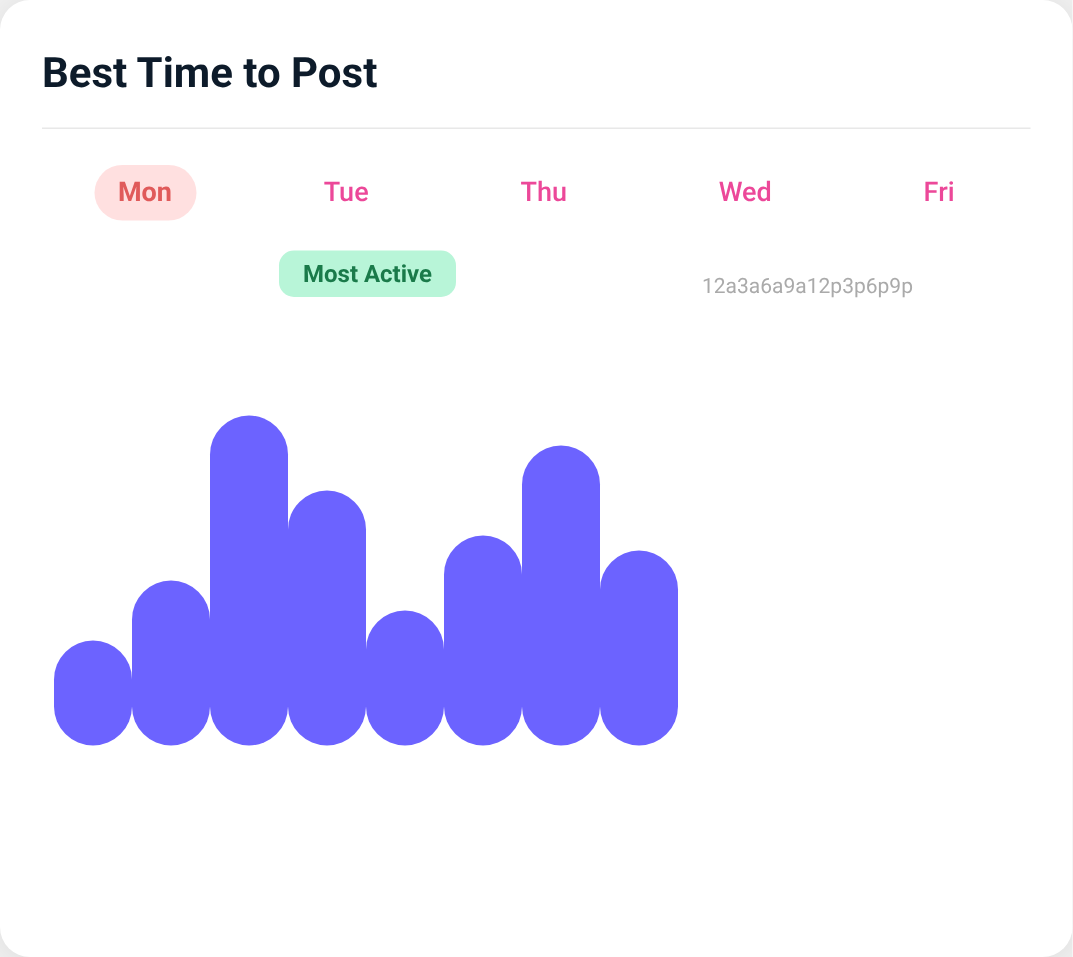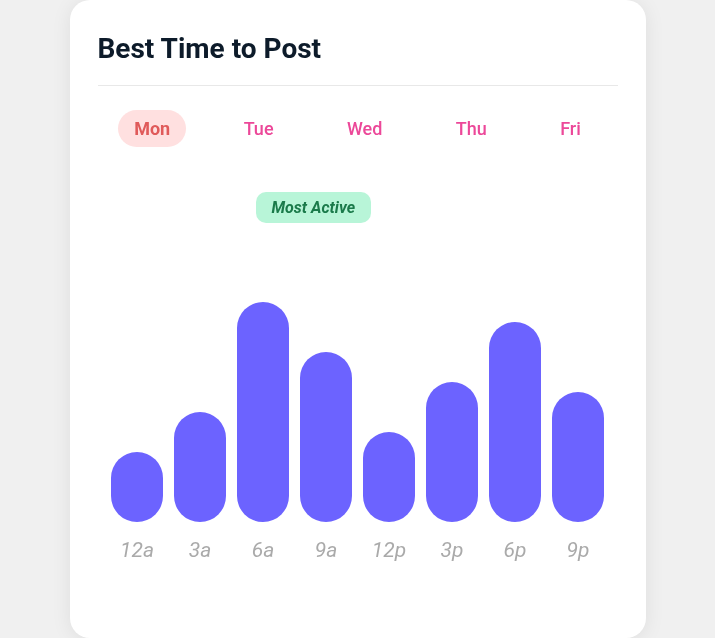--- a/index.html
+++ b/index.html
@@ -14,21 +14,21 @@
       justify-content: center;
       align-items: center;
       min-height: 100vh;
       font-family: -apple-system, BlinkMacSystemFont, 'Segoe UI', Roboto, sans-serif;
     }
 
     .card {
       background: #ffffff;
       border-radius: 20px;
       padding: 32px 28px 28px 28px;
-      width: 576px;
+      width: 715px;
       min-height: 638px;
       box-shadow: 0 2px 20px rgba(0,0,0,0.08);
       display: flex;
       flex-direction: column;
     }
 
     .title {
       font-size: 28px;
       font-weight: 700;
       color: #0d1b2a;
@@ -38,21 +38,21 @@
     .divider {
       height: 1px;
       background: #e8e8e8;
       margin-bottom: 24px;
     }
 
     .day-tabs {
       display: flex;
       justify-content: space-around;
       align-items: center;
-      margin-bottom: 45px;
+      margin-bottom: 20px;
     }
 
     .day-tab {
       font-size: 18px;
       font-weight: 500;
       color: #ec4899;
       padding: 8px 16px;
       border-radius: 50px;
       cursor: pointer;
     }
@@ -60,22 +60,20 @@
     .day-tab.active {
       background: #ffe0e0;
       color: #e05a5a;
       font-weight: 700;
     }
 
     .chart-container {
       position: relative;
       flex: 1;
       display: flex;
-      flex-direction: column;
-      font-style: italic;
     }
 
     .most-active-label {
       position: absolute;
       top: 0px;
       left: 158px;
       background: #b8f5d8;
       color: #1a7a4a;
       font-weight: 700;
       font-size: 16px;
@@ -107,39 +105,39 @@
     }
 
     .time-labels {
       display: flex;
       justify-content: space-around;
       margin-top: 16px;
       padding: 0 8px;
     }
 
     .time-label {
-      font-size: 21px;
+      font-size: 14px;
       color: #aaa;
       text-align: center;
       flex: 1;
     }
   </style>
 </head>
 <body>
 
 <div class="card">
   <div class="title">Best Time to Post</div>
   <div class="divider"></div>
 
   <div class="day-tabs">
 
   <div class="day-tab active">Mon</div>
       <div class="day-tab">Tue</div>
+      <div class="day-tab">Thu</div>
       <div class="day-tab">Wed</div>
-      <div class="day-tab">Thu</div>
       <div class="day-tab">Fri</div>
     </div>
 
   <div class="chart-container">
     <div class="most-active-label">Most Active</div>
     <div class="bars-area">
 
     <div class="bar-wrapper">
           <div class="bar" style="height: 70px; background: rgb(108, 99, 255);"></div>
         </div>

